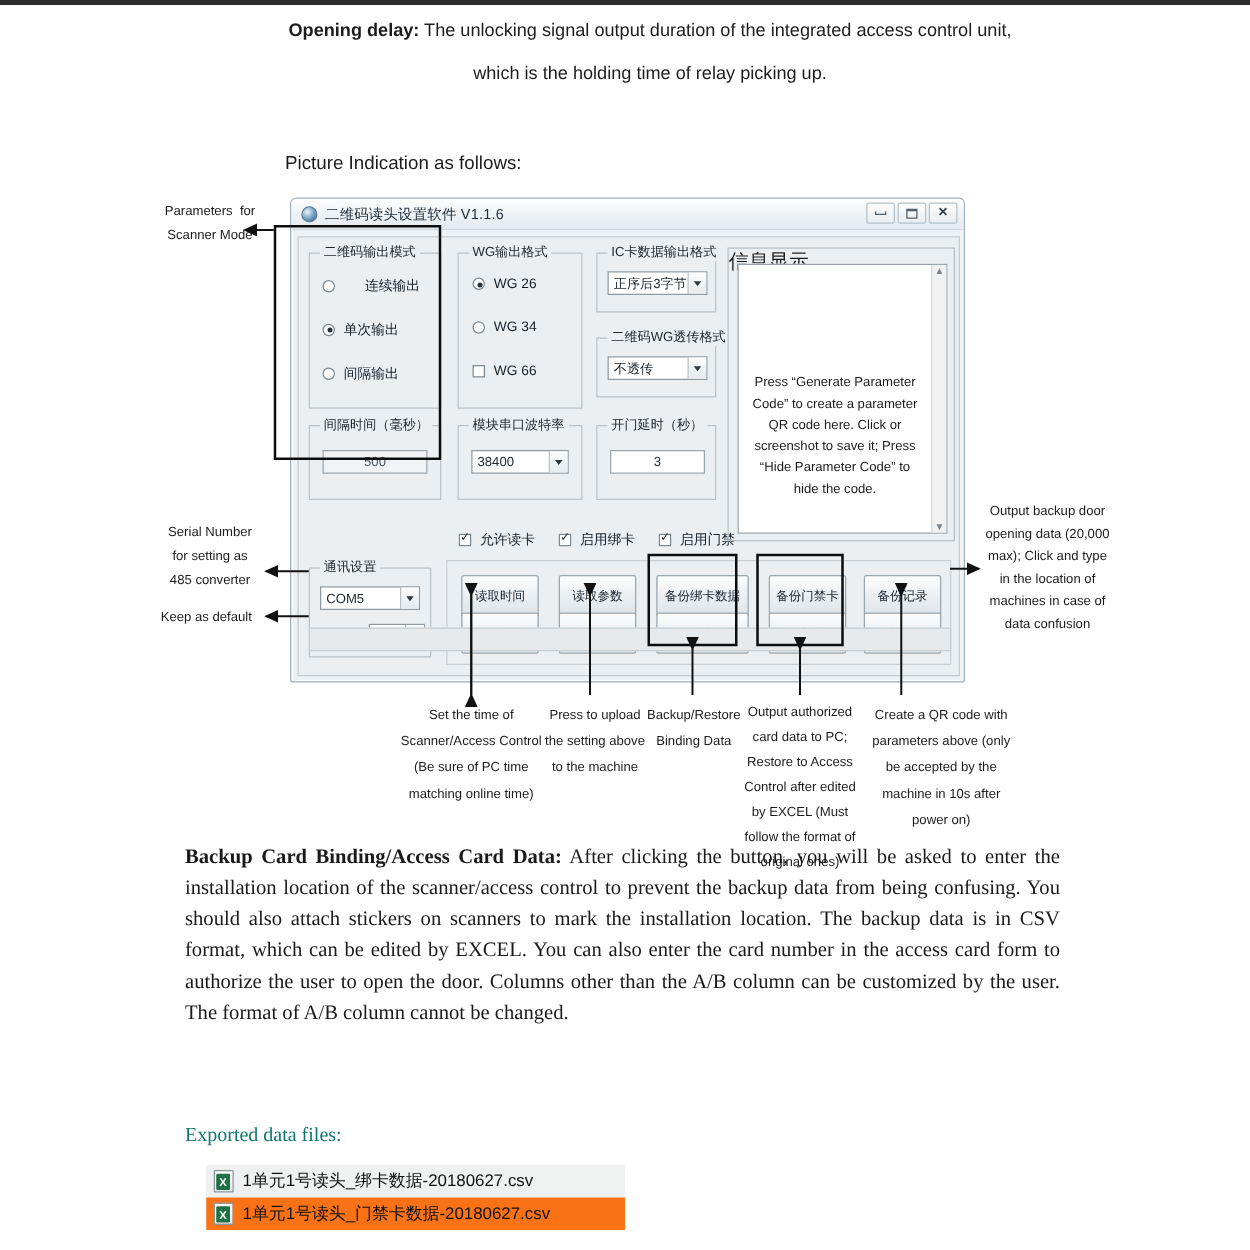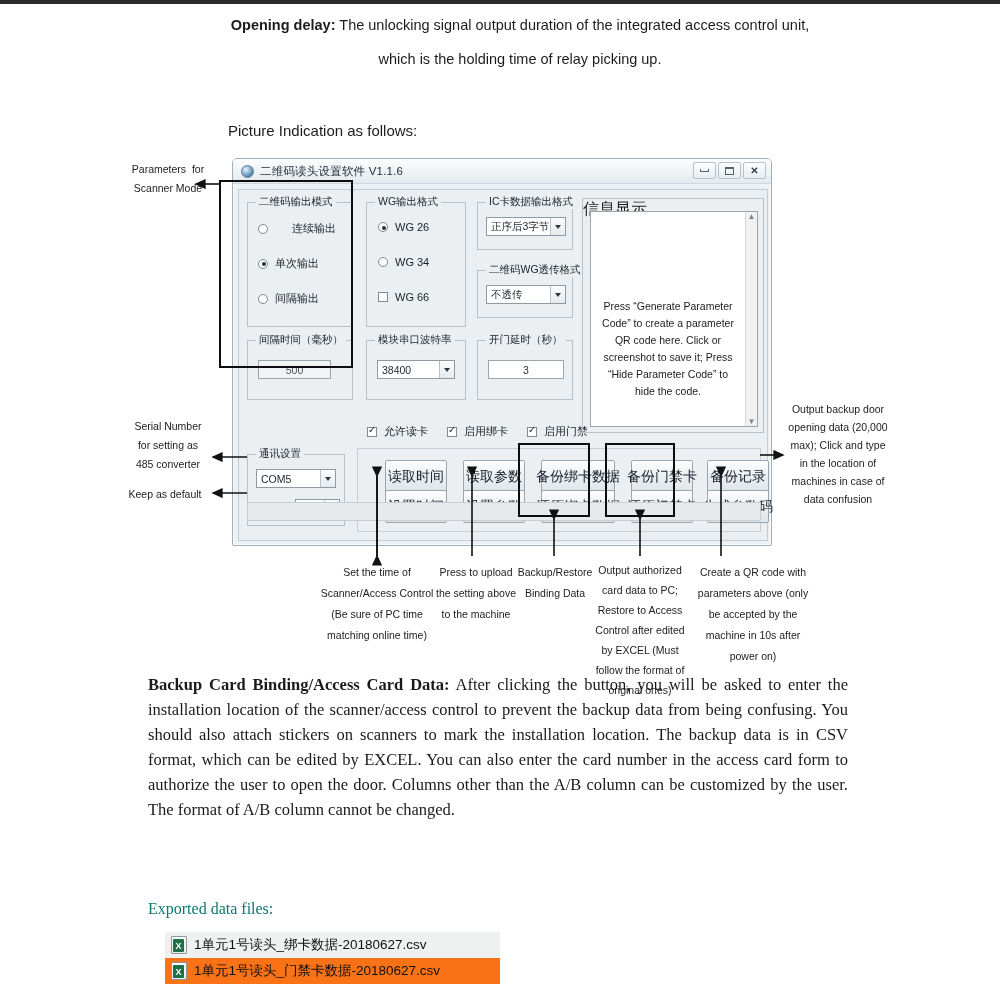--- a/index.html
+++ b/index.html
@@ -91,22 +91,22 @@
   .infotext { position:absolute; left:6px; top:86px; width:142px; text-align:center;
               font-size:10.5px; line-height:17px; color:#1c1c1c; }
   .sbar { position:absolute; right:0; top:0; width:12px; height:100%;
           background:#f1f1f1; border-left:1px solid #d3d8dc;
           display:flex; flex-direction:column; justify-content:space-between; align-items:center; }
   .sbar i { font-style:normal; font-size:8px; color:#7c858c; }
 
   
   .btn { position:absolute; width:62px; height:33px; border:1px solid #9aa6ae;
          background:linear-gradient(#fdfdfd,#eaeef1 55%,#dfe5e9);
-         font-size:14px; color:#16202a; display:flex; align-items:center;
-         justify-content:center; border-radius:2px; white-space:nowrap;margin-left:16px; }
+         font-size:10px; color:#16202a; display:flex; align-items:center;
+         justify-content:center; border-radius:2px; white-space:nowrap; }
   .btn.wide { width:74px; }
 
   .statusbar { position:absolute; left:8px; top:312px; width:514px; height:19px;
                background:#e6eaed; border:1px solid #c6ced4; }
 
   
   .hl { position:absolute; border:2.2px solid #0d0d0d; background:transparent; }
 
   
   .body-sec { position:absolute; left:148px; top:672px; width:700px;
@@ -206,21 +206,21 @@
       <div class="combo" style="left:8px; top:14px; width:80px; height:19px;">
         <span class="cv">不透传</span>
         <span class="carrow">
             <i class="caret"></i>
           </span>
       </div>
     </div>
 
     <div class="gb" style="left:8px; top:150px; width:106px; height:60px;">
       <span class="gbt">间隔时间（毫秒）</span>
-      <div class="txtfield" style="left:10px; top:19px; width:73px; height:19px;">
+      <div class="txtfield" style="left:10px; top:19px; width:84px; height:19px;">
         <span>500</span>
       </div>
     </div>
 
     <div class="gb" style="left:127px; top:150px; width:100px; height:60px;">
       <span class="gbt">模块串口波特率</span>
       <div class="combo" style="left:10px; top:19px; width:78px; height:19px;">
         <span class="cv">38400</span>
         <span class="carrow">
             <i class="caret"></i>

